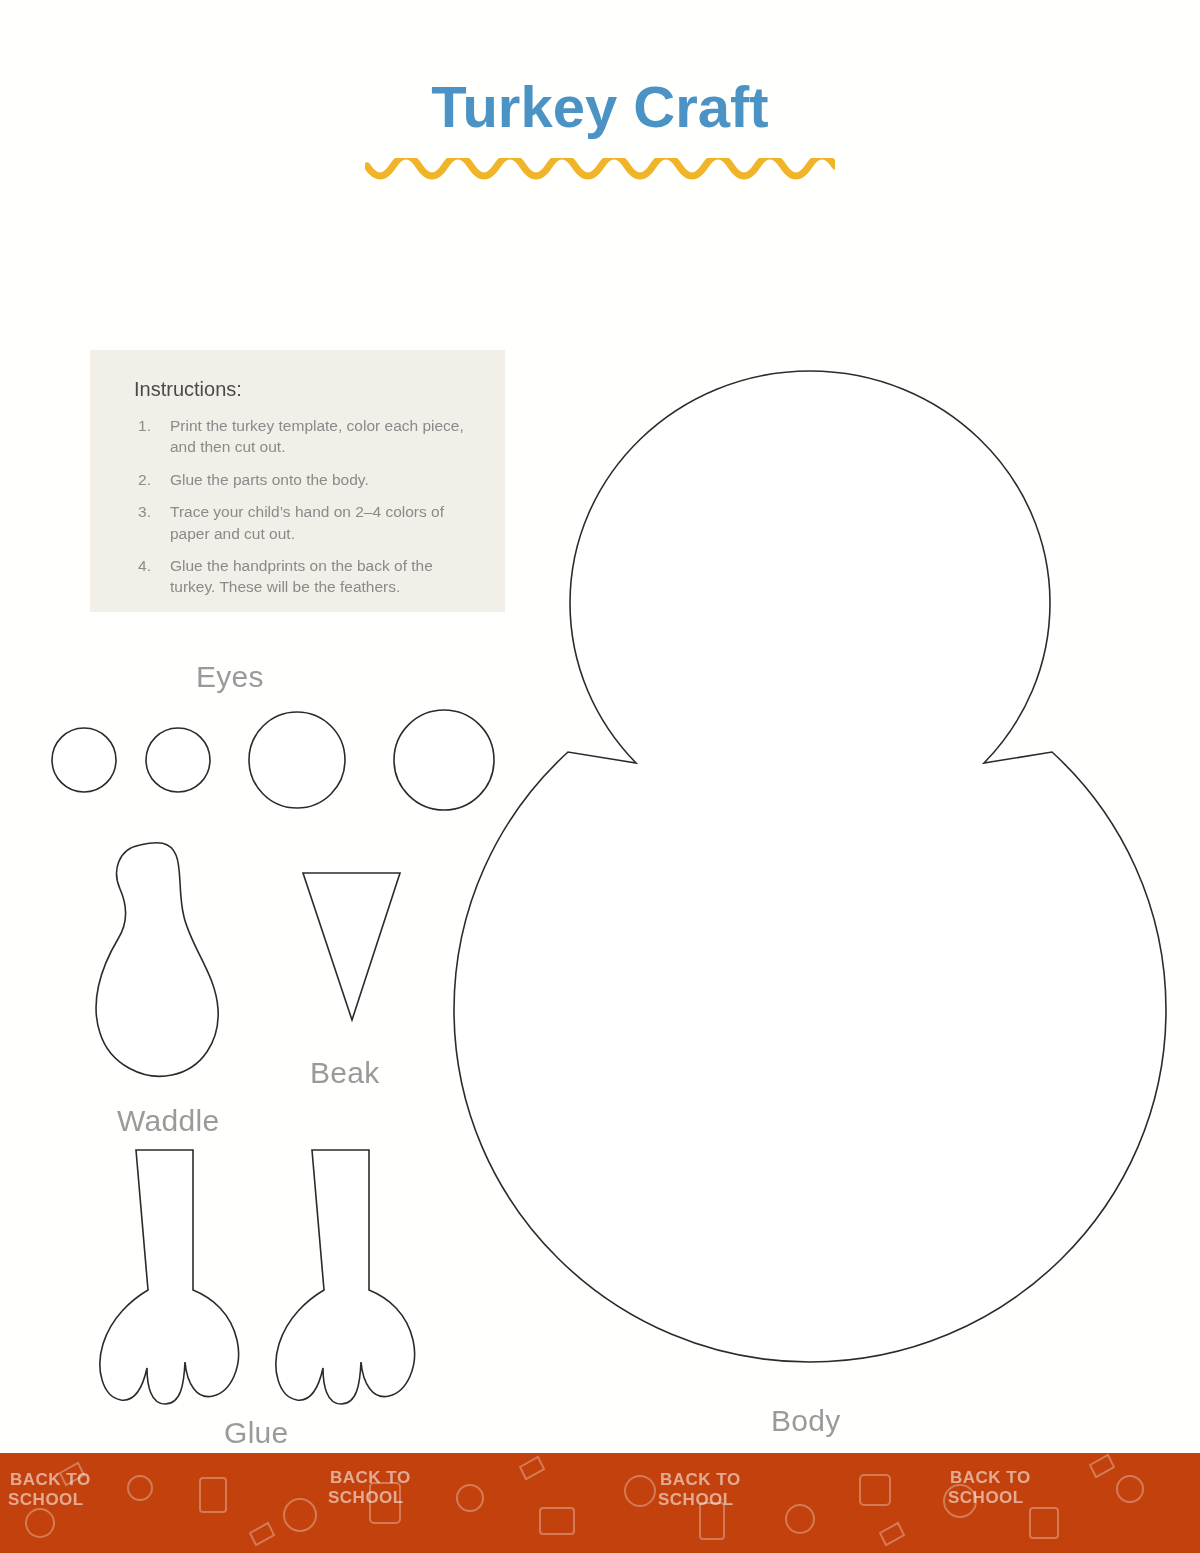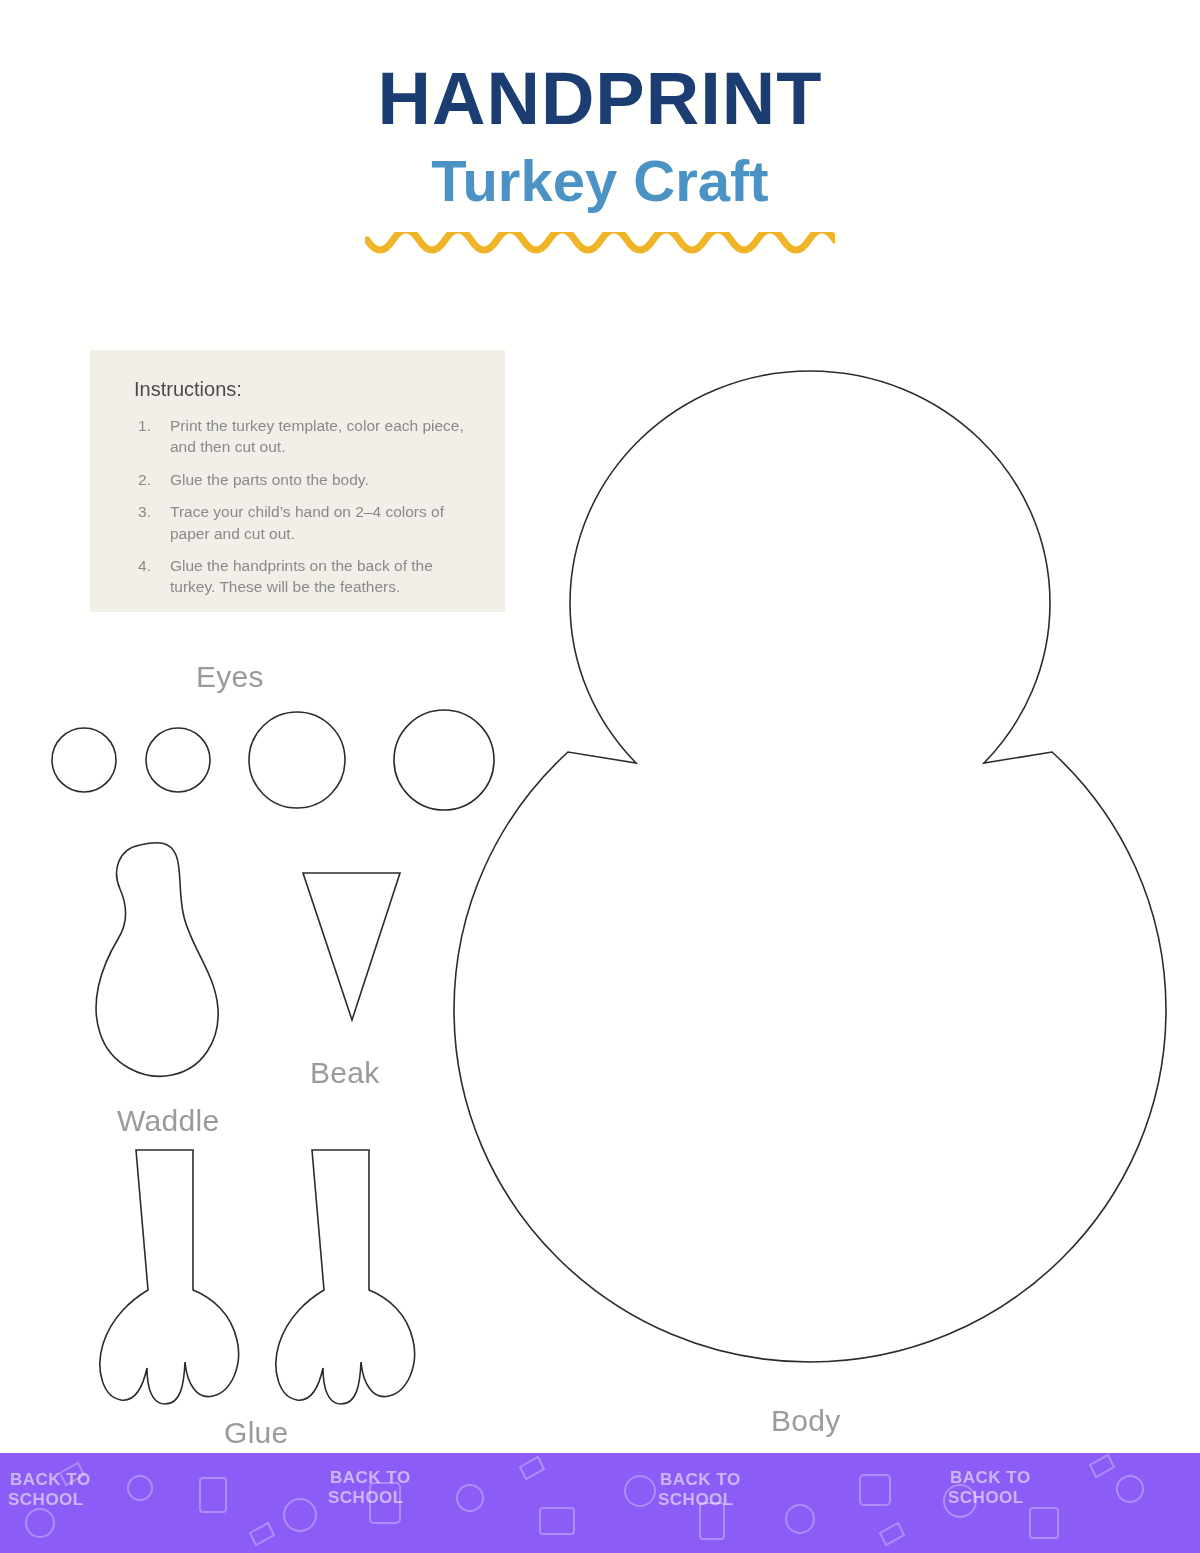--- a/index.html
+++ b/index.html
@@ -128,21 +128,21 @@
     border-radius: 24px 24px 0 0;
   }
 
   
   .footer {
     position: absolute;
     left: 0;
     bottom: 0;
     width: 1200px;
     height: 100px;
-    background: #8b5cf6;
+    background: #c2410c;
     overflow: hidden;
   }
   .footer-pattern {
     position: absolute;
     inset: 0;
     opacity: .30;
   }
   .footer-word {
     position: absolute;
     font-size: 17px;
@@ -152,21 +152,20 @@
     line-height: 1.05;
     letter-spacing: .5px;
   }
 </style>
 </head>
 <body>
 
 <div class="page">
 
   <div class="title-block">
-    <div class="title-main">HANDPRINT</div>
     <div class="title-sub">Turkey Craft</div>
     <svg class="squiggle" viewBox="0 0 470 26">
       <path d="M2 8 q13 20 26 0 q13 -20 26 0 q13 20 26 0 q13 -20 26 0 q13 20 26 0 q13 -20 26 0 q13 20 26 0 q13 -20 26 0 q13 20 26 0 q13 -20 26 0 q13 20 26 0 q13 -20 26 0 q13 20 26 0 q13 -20 26 0 q13 20 26 0 q13 -20 26 0 q13 20 26 0 q13 -20 26 0" fill="none" stroke="#f0b429" stroke-width="7" stroke-linecap="round"></path>
     </svg>
   </div>
 
   <div class="instructions">
     <h2>Instructions:</h2>
     <ol>
       <li>Print the turkey template, color each piece, and then cut out.</li>

